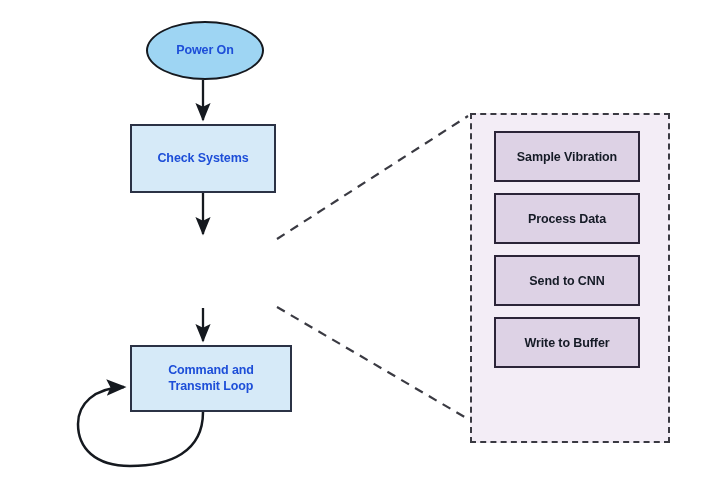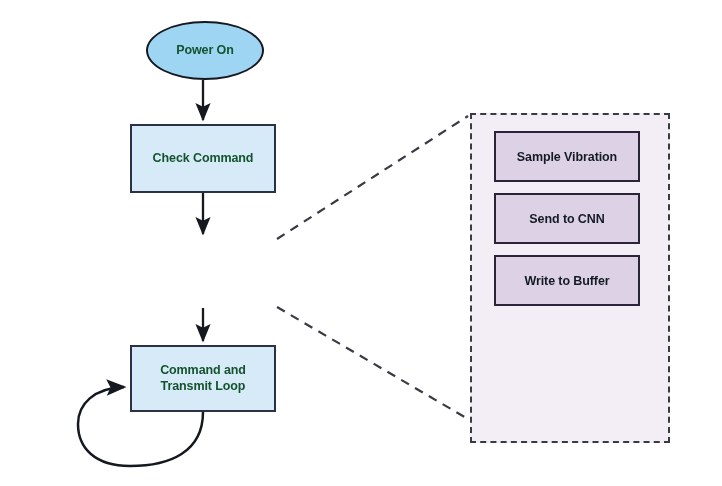--- a/index.html
+++ b/index.html
@@ -27,41 +27,41 @@
   }
 
   
   .node {
     position: absolute;
     box-sizing: border-box;
     display: flex;
     align-items: center;
     justify-content: center;
     text-align: center;
-    color: #14532d;
+    color: #1d4ed8;
     font-weight: bold;
     font-size: 12.5px;
     line-height: 1.25;
     letter-spacing: -0.1px;
     z-index: 3;
   }
   .node-rect {
     background: #d6eaf8;
     border: 2.4px solid #2b3245;
   }
   .node-ellipse {
     background: #9ed5f3;
     border: 2.4px solid #15191f;
     border-radius: 50%;
   }
 
   #node-power-on { left: 146px; top: 21px; width: 118px; height: 59px; }
   #node-check-systems { left: 130px; top: 124px; width: 146px; height: 69px; }
   #node-perform-inference { left: 130px; top: 238px; width: 146px; height: 70px; }
-  #node-command-loop { left: 130px; top: 345px; width: 146px; height: 67px; }
+  #node-command-loop { left: 130px; top: 345px; width: 162px; height: 67px; }
 
   
   #detail-panel {
     position: absolute;
     left: 470px;
     top: 113px;
     width: 200px;
     height: 330px;
     box-sizing: border-box;
     background: #f3edf6;
@@ -121,36 +121,39 @@
     <line x1="277" y1="307" x2="468" y2="419" stroke="#3a3a42" stroke-width="2.2" stroke-dasharray="9 7"></line>
   </svg>
 
   <div id="detail-panel"></div>
 
   <div class="node node-ellipse" id="node-power-on">
     <span>Power On</span>
   </div>
 
   <div class="node node-rect" id="node-check-systems">
-    <span>Check Command</span>
+    <span>Check Systems</span>
   </div>
 
 
   <div class="node node-rect" id="node-command-loop">
     <span>
       <span>Command and</span><br>
       <span>Transmit Loop</span>
     </span>
   </div>
 
   <div id="detail-list">
     <div class="detail-box">
       <span>Sample Vibration</span>
     </div>
     <div class="detail-box">
+      <span>Process Data</span>
+    </div>
+    <div class="detail-box">
       <span>Send to CNN</span>
     </div>
     <div class="detail-box">
       <span>Write to Buffer</span>
     </div>
   </div>
 
 </div>
 
 </body></html>

